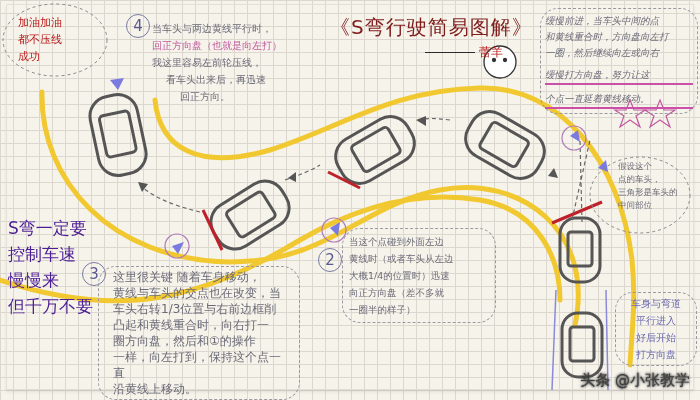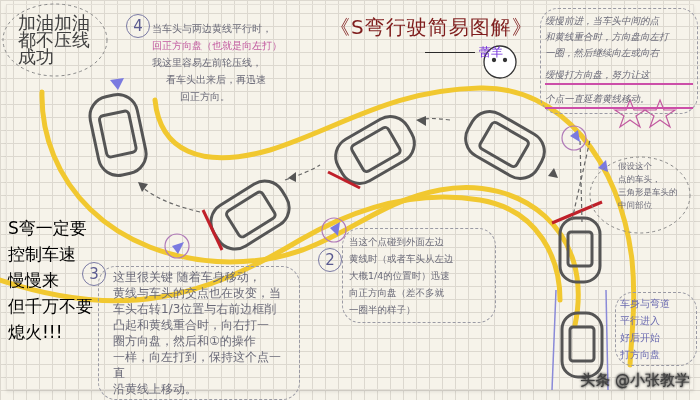--- a/index.html
+++ b/index.html
@@ -10,24 +10,24 @@
       linear-gradient(90deg, #dcd8cf 1px, transparent 1px);
     background-size:13px 13px;
     font-family:"DejaVu Sans", sans-serif;}
   .page-border{position:absolute;left:6px;top:4px;width:686px;height:384px;border:1px solid #e4e0d8;box-shadow:0 2px 3px rgba(0,0,0,0.08);pointer-events:none;}
   .canvas{position:absolute;left:0;top:0;width:700px;height:400px;}
   .note{position:absolute;font-size:10px;line-height:17px;color:#6a6a78;}
   .cloud{border:1px dashed #9a9aa4;border-radius:18px;}
   .pink{color:#c25aa0;}
   .hl{border-bottom:2px solid #cc4fa8;margin-top:6px;}
   .title{position:absolute;left:330px;top:14px;font-size:20px;color:#7f1d1d;letter-spacing:1px;}
-  .author{position:absolute;left:425px;top:44px;font-size:12px;color:#6d28d9;}
+  .author{position:absolute;left:425px;top:44px;font-size:12px;color:#b91c1c;}
   .author:before{content:"";display:inline-block;width:50px;height:1px;background:#2a2a2a;vertical-align:middle;margin-right:4px;}
   .step-num{position:absolute;width:22px;height:22px;border:1.5px solid #7a7aa4;border-radius:50%;color:#5a5a90;font-size:15px;line-height:22px;text-align:center;}
-  .big-warn{position:absolute;left:8px;top:215px;color:#000000;font-size:17px;line-height:26px;width:90px;}
+  .big-warn{position:absolute;left:8px;top:215px;color:#4c1d95;font-size:17px;line-height:26px;width:90px;}
   .watermark{position:absolute;right:10px;bottom:10px;color:#404040;font-size:15px;text-shadow:0 0 2px #333,0 0 3px #333;}
 </style>
 </head>
 <body>
 
 <div class="page-border"></div>
 
 <svg class="canvas" viewBox="0 0 700 400" xmlns="http://www.w3.org/2000/svg">
 
   <g fill="none" stroke="#f1c830" stroke-width="5" stroke-linecap="round">
@@ -114,21 +114,21 @@
 
   <g stroke="#8a8ad8" stroke-width="1.5">
     <line x1="556" y1="290" x2="552" y2="390"></line>
     <line x1="606" y1="290" x2="608" y2="390"></line>
   </g>
 </svg>
 
 <div class="title">《S弯行驶简易图解》</div>
 <div class="author">蕾羊</div>
 
-<div class="note" style="left:18px;top:14px;width:75px;font-size:18px;line-height:17px;color:#404040;">
+<div class="note" style="left:18px;top:14px;width:75px;font-size:11px;line-height:17px;color:#b91c1c;">
   <div>加油加油</div>
   <div>都不压线</div>
   <div>成功</div>
 </div>
 
 <div class="step-num" style="left:126px;top:14px;">4</div>
 <div class="note" style="left:152px;top:20px;width:180px;">
   <div>当车头与两边黄线平行时，</div>
   <div class="pink">回正方向盘（也就是向左打）</div>
   <div>我这里容易左前轮压线，</div>
@@ -149,21 +149,20 @@
   <div>点的车头，</div>
   <div>三角形是车头的</div>
   <div>中间部位</div>
 </div>
 
 <div class="big-warn">
   <div>S弯一定要</div>
   <div>控制车速</div>
   <div>慢慢来</div>
   <div>但千万不要</div>
-  <div>熄火!!!</div>
 </div>
 
 <div class="step-num" style="left:82px;top:262px;">3</div>
 <div class="note cloud" style="left:98px;top:266px;width:172px;padding:2px 14px;font-size:12px;line-height:16px;">
   <div>这里很关键  随着车身移动，</div>
   <div>黄线与车头的交点也在改变，当</div>
   <div>车头右转1/3位置与右前边框削</div>
   <div>凸起和黄线重合时，向右打一</div>
   <div>圈方向盘，然后和①的操作</div>
   <div>一样，向左打到，保持这个点一直</div>
@@ -172,20 +171,20 @@
 
 <div class="step-num" style="left:318px;top:248px;">2</div>
 <div class="note cloud" style="left:342px;top:228px;width:140px;padding:4px 6px;font-size:9.5px;line-height:17px;">
   <div>当这个点碰到外面左边</div>
   <div>黄线时（或者车头从左边</div>
   <div>大概1/4的位置时）迅速</div>
   <div>向正方向盘（差不多就</div>
   <div>一圈半的样子）</div>
 </div>
 
-<div class="note cloud" style="left:615px;top:292px;width:72px;padding:2px 4px;font-size:10px;line-height:17px;color:#6a6ab0;">
+<div class="note cloud" style="left:615px;top:292px;width:72px;padding:2px 4px;font-size:10px;line-height:17px;color:#6a6ab0;text-align:center;">
   <div>车身与弯道</div>
   <div>平行进入</div>
   <div>好后开始</div>
   <div>打方向盘</div>
 </div>
 
 <div class="watermark">头条 @小张教学</div>
 
 </body></html>

